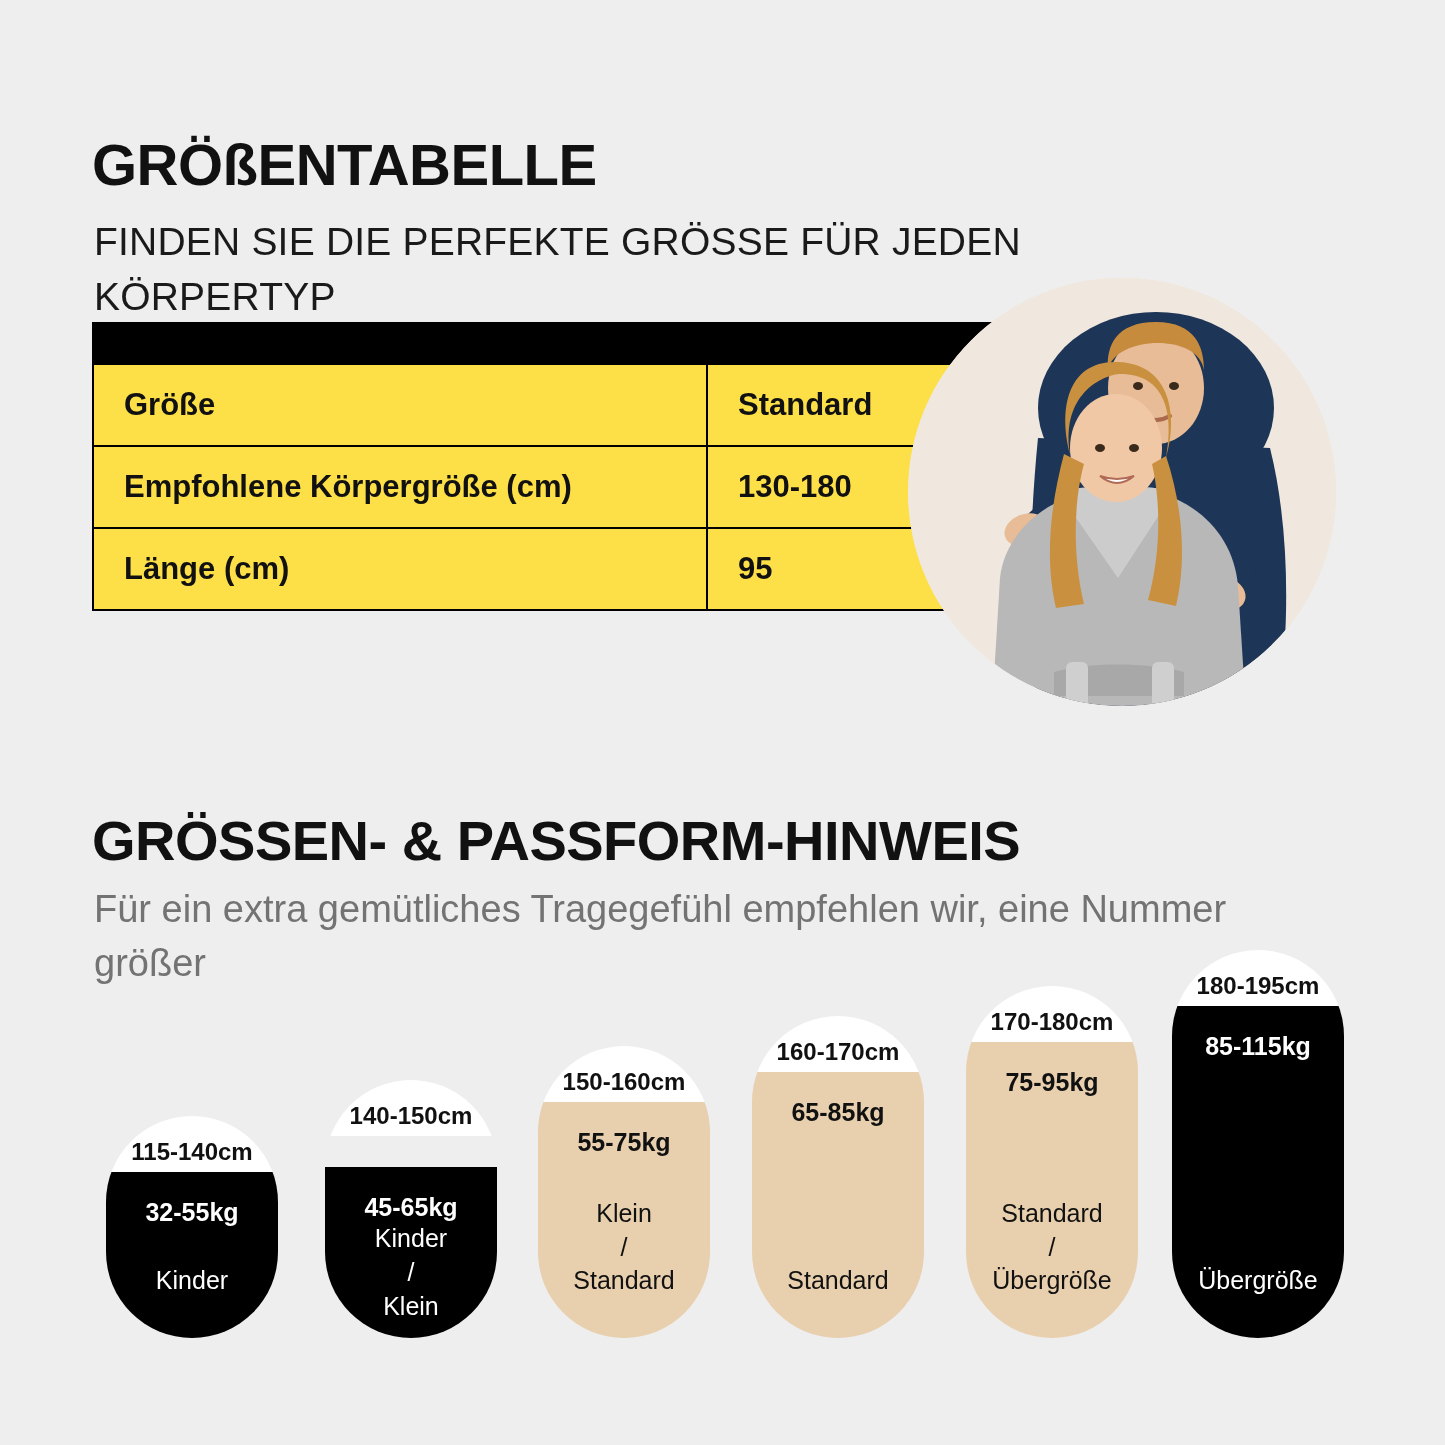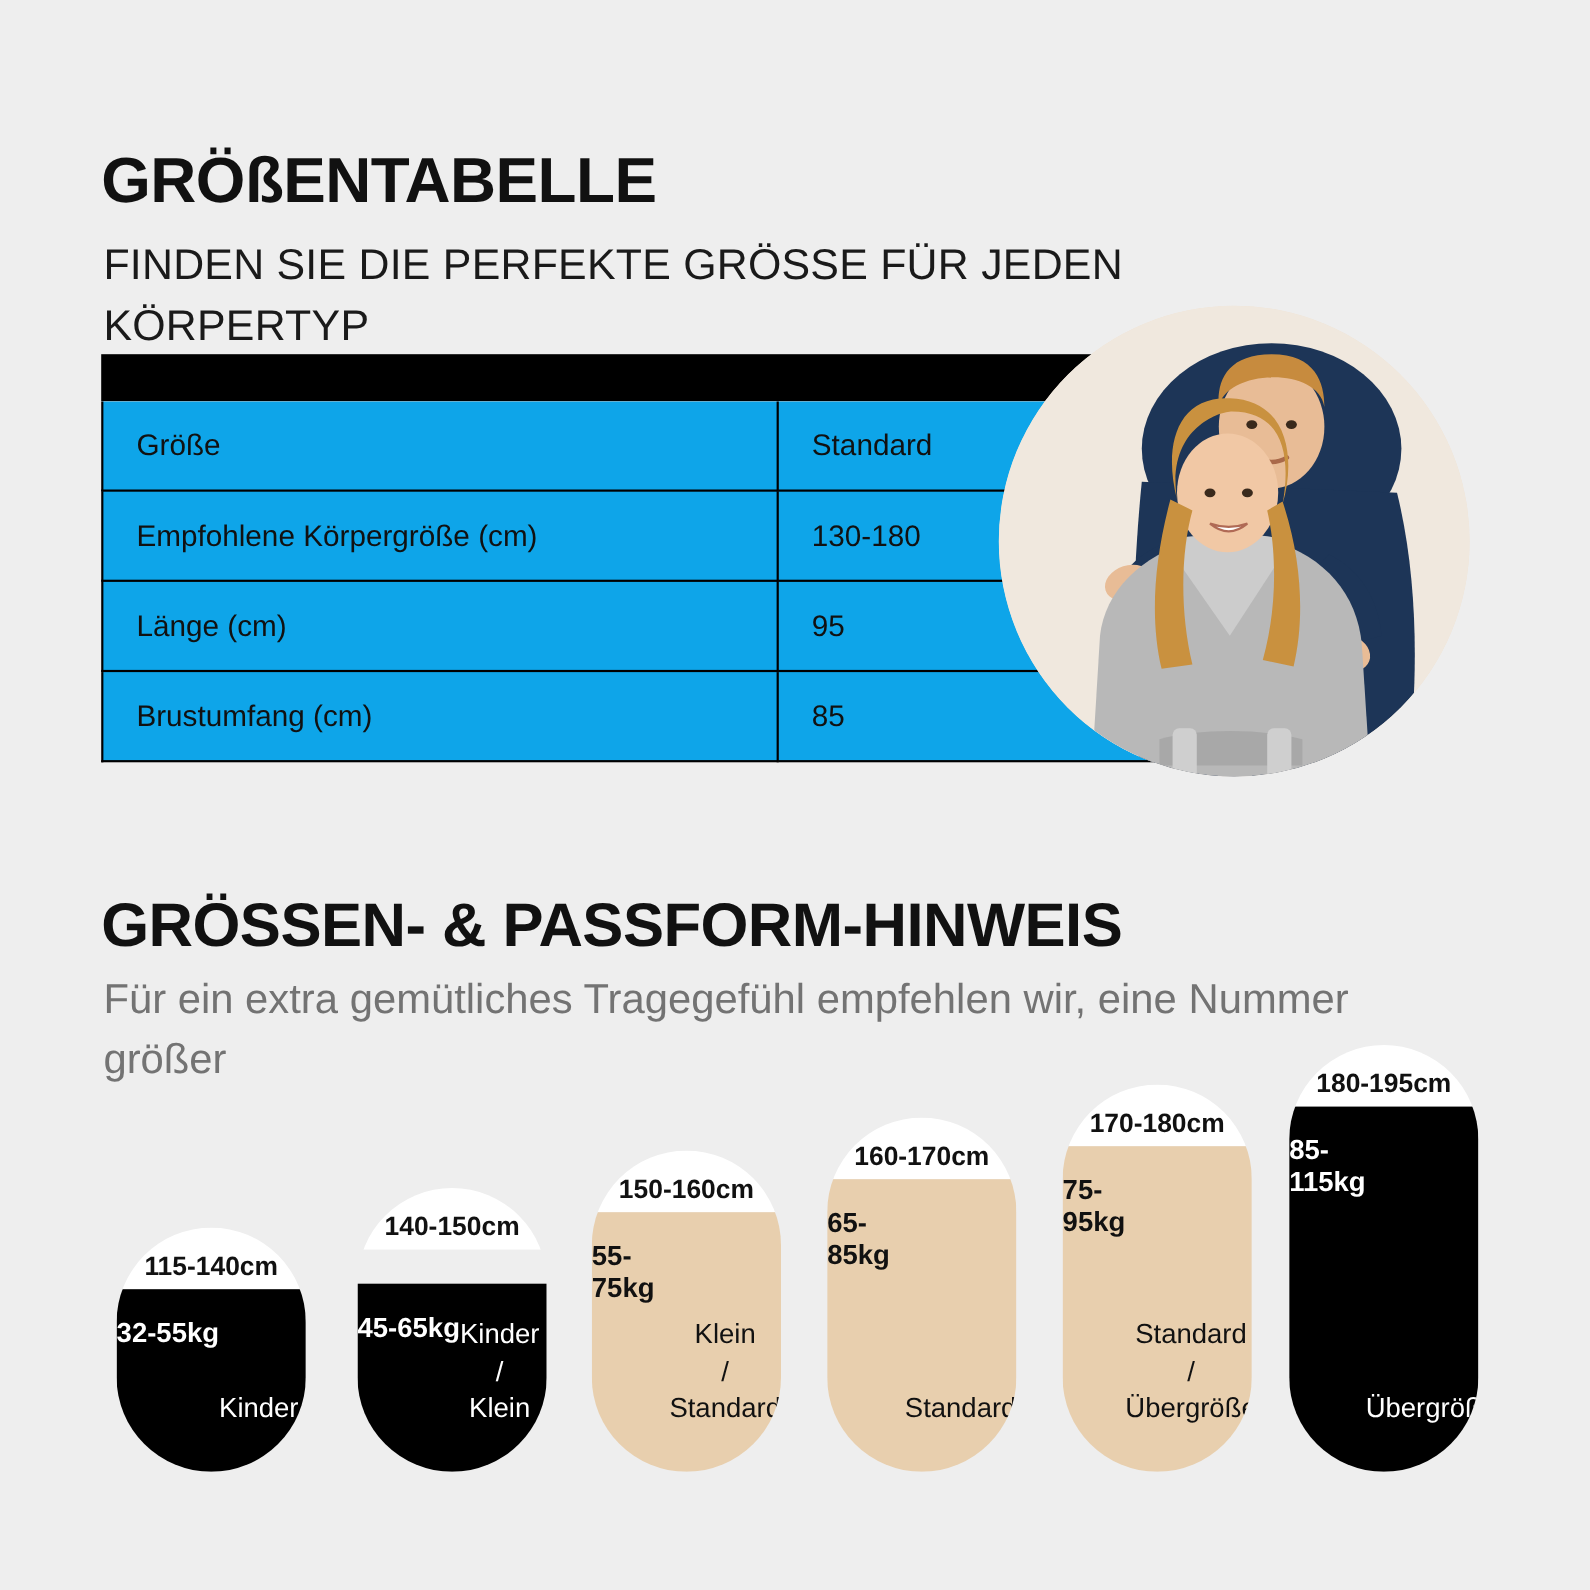--- a/index.html
+++ b/index.html
@@ -59,25 +59,25 @@
   table.size-table {
     border-collapse: collapse;
     width: 100%;
     table-layout: fixed;
     background: #fff;
   }
   table.size-table td {
     border: 2px solid #000;
     border-top: none;
     height: 80px;
-    font-size: 27px;
-    font-weight: 400;
+    font-size: 31px;
+    font-weight: 700;
     padding: 0 0 0 30px;
     color: #111;
-    background: #0ea5e9;
+    background: #fde047;
     vertical-align: middle;
   }
   table.size-table tr td:first-child { width: 582px; }
   table.size-table tr:last-child td { border-bottom: 2px solid #000; }
 
   
   .photo {
     position: absolute;
     left: 908px;
     top: 278px;
@@ -140,21 +140,22 @@
     font-weight: 700;
     font-size: 24px;
     padding-top: 22px;
     padding-bottom: 6px;
   }
   .pill .body {
     width: 100%;
     flex: 1;
     box-sizing: border-box;
     display: flex;
-    flex-direction: row;
+    flex-direction: column;
+    align-items: center;
     justify-content: flex-start;
     padding-top: 26px;
   }
   .pill .weight {
     font-size: 25px;
     font-weight: 700;
     margin-bottom: 0;
   }
   .pill .label {
     font-size: 25px;
@@ -185,24 +186,20 @@
           <td>Standard</td>
         </tr>
         <tr>
           <td>Empfohlene Körpergröße (cm)</td>
           <td>130-180</td>
         </tr>
         <tr>
           <td>Länge (cm)</td>
           <td>95</td>
         </tr>
-        <tr>
-          <td>Brustumfang (cm)</td>
-          <td>85</td>
-        </tr>
       </tbody>
     </table>
   </div>
 
   <div class="photo">
     <svg width="428" height="428" viewBox="0 0 428 428" xmlns="http://www.w3.org/2000/svg">
       <defs>
         <clipPath id="circ">
             <circle cx="214" cy="214" r="214"></circle>
           </clipPath>

